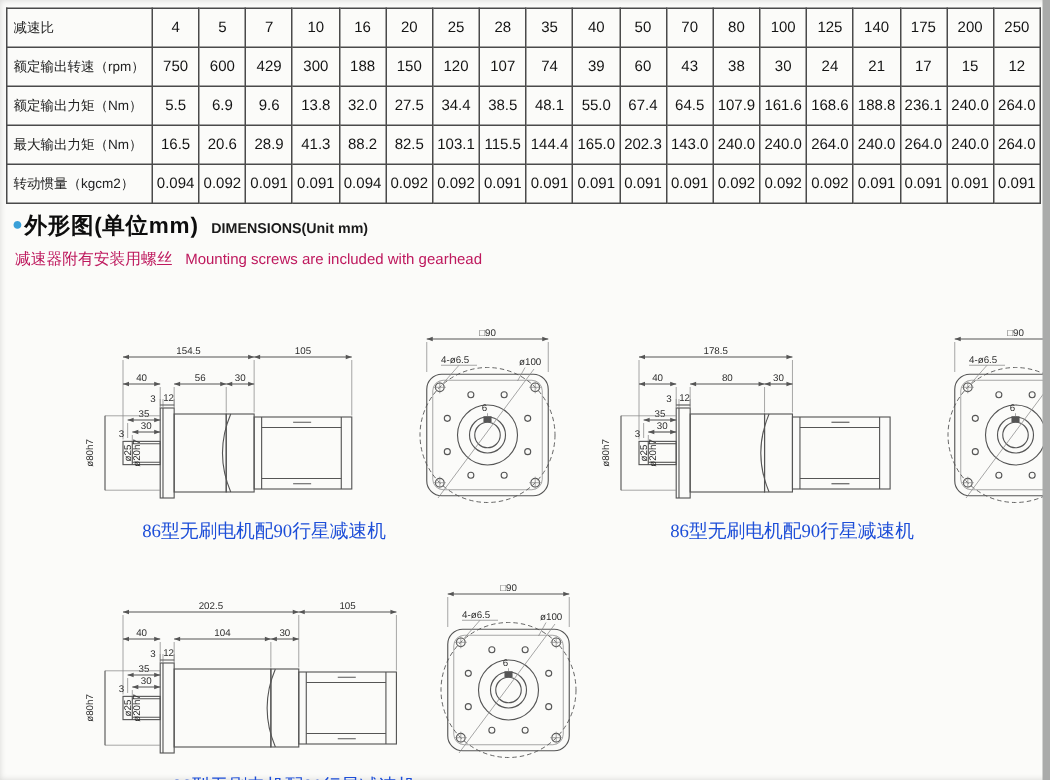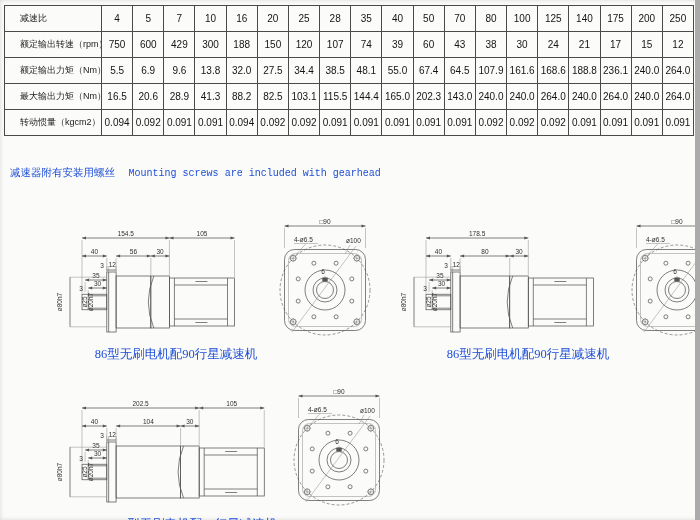--- a/index.html
+++ b/index.html
@@ -3,27 +3,27 @@
 <meta charset="utf-8">
 <style>
   html,body{margin:0;padding:0;background:#e9e9e7;}
   .screen{position:relative;width:700px;height:520px;background:#fbfbf9;overflow:hidden;
           font-family:"Liberation Sans",sans-serif;box-shadow:inset 0 0 4px rgba(0,0,0,.15);}
   .scan-edge{position:absolute;right:0;top:0;width:5px;height:520px;background:#aaabaa;}
   
   table.spec{position:absolute;left:4px;top:5px;width:690px;border-collapse:collapse;table-layout:fixed;}
   table.spec th,table.spec td{border:1px solid #4a4a4a;height:25px;padding:0;color:#141414;
           font-weight:normal;text-align:center;font-size:10px;overflow:hidden;white-space:nowrap;}
-  table.spec th{text-align:left;padding-left:15px;font-size:9px;color:#222;}
+  table.spec th{text-align:left;padding-left:4px;font-size:9px;color:#222;}
   
   .sec-head{position:absolute;left:8px;top:141px;white-space:nowrap;}
   .bullet{font-size:12px;vertical-align:2px;margin-right:1px;}
   .t-cn{font-size:15px;font-weight:bold;color:#0d0d0d;letter-spacing:.5px;}
   .t-en{font-size:9.5px;font-weight:bold;color:#1a1a1a;margin-left:4px;}
-  .sec-sub{position:absolute;left:10px;top:163px;white-space:nowrap;color:#1d4ed8;font-family:Liberation Mono, monospace;}
+  .sec-sub{position:absolute;left:10px;top:163px;white-space:nowrap;color:#be185d;}
   .s-cn{font-size:10.5px;}
   .s-en{font-size:10px;margin-left:4px;}
   
   .fig{position:absolute;}
   #figA{left:6px;top:196px;width:340px;height:160px;}
   #figB{left:350px;top:196px;width:348px;height:160px;}
   #figC{left:6px;top:362px;width:356px;height:160px;}
   .fig .side{position:absolute;left:0;top:10px;}
   .fig .front{position:absolute;top:0;}
   #figA .front{left:222px;}
@@ -178,20 +178,24 @@
           <td>0.092</td>
           <td>0.092</td>
           <td>0.091</td>
           <td>0.091</td>
           <td>0.091</td>
           <td>0.091</td>
         </tr>
       </tbody>
   </table>
 
+  <div class="sec-head">
+    <span class="bullet" style="color: rgb(58, 160, 216);">●</span><span class="t-cn">外形图(单位mm)</span>
+    <span class="t-en">DIMENSIONS(Unit mm)</span>
+  </div>
   <div class="sec-sub">
     <span class="s-cn">减速器附有安装用螺丝</span>
     <span class="s-en">Mounting screws are included with gearhead</span>
   </div>
 
   <figure class="fig" id="figA">
     <div class="side"><svg class="tech" width="197" height="122" viewBox="0 0 197 122">
           <rect x="36" y="72.25" width="24.8" height="15.5"></rect>
           <line x1="42.199999999999996" y1="72.25" x2="42.199999999999996" y2="87.75"></line>
           <line x1="42.199999999999996" y1="73.8" x2="60.8" y2="73.8"></line>

